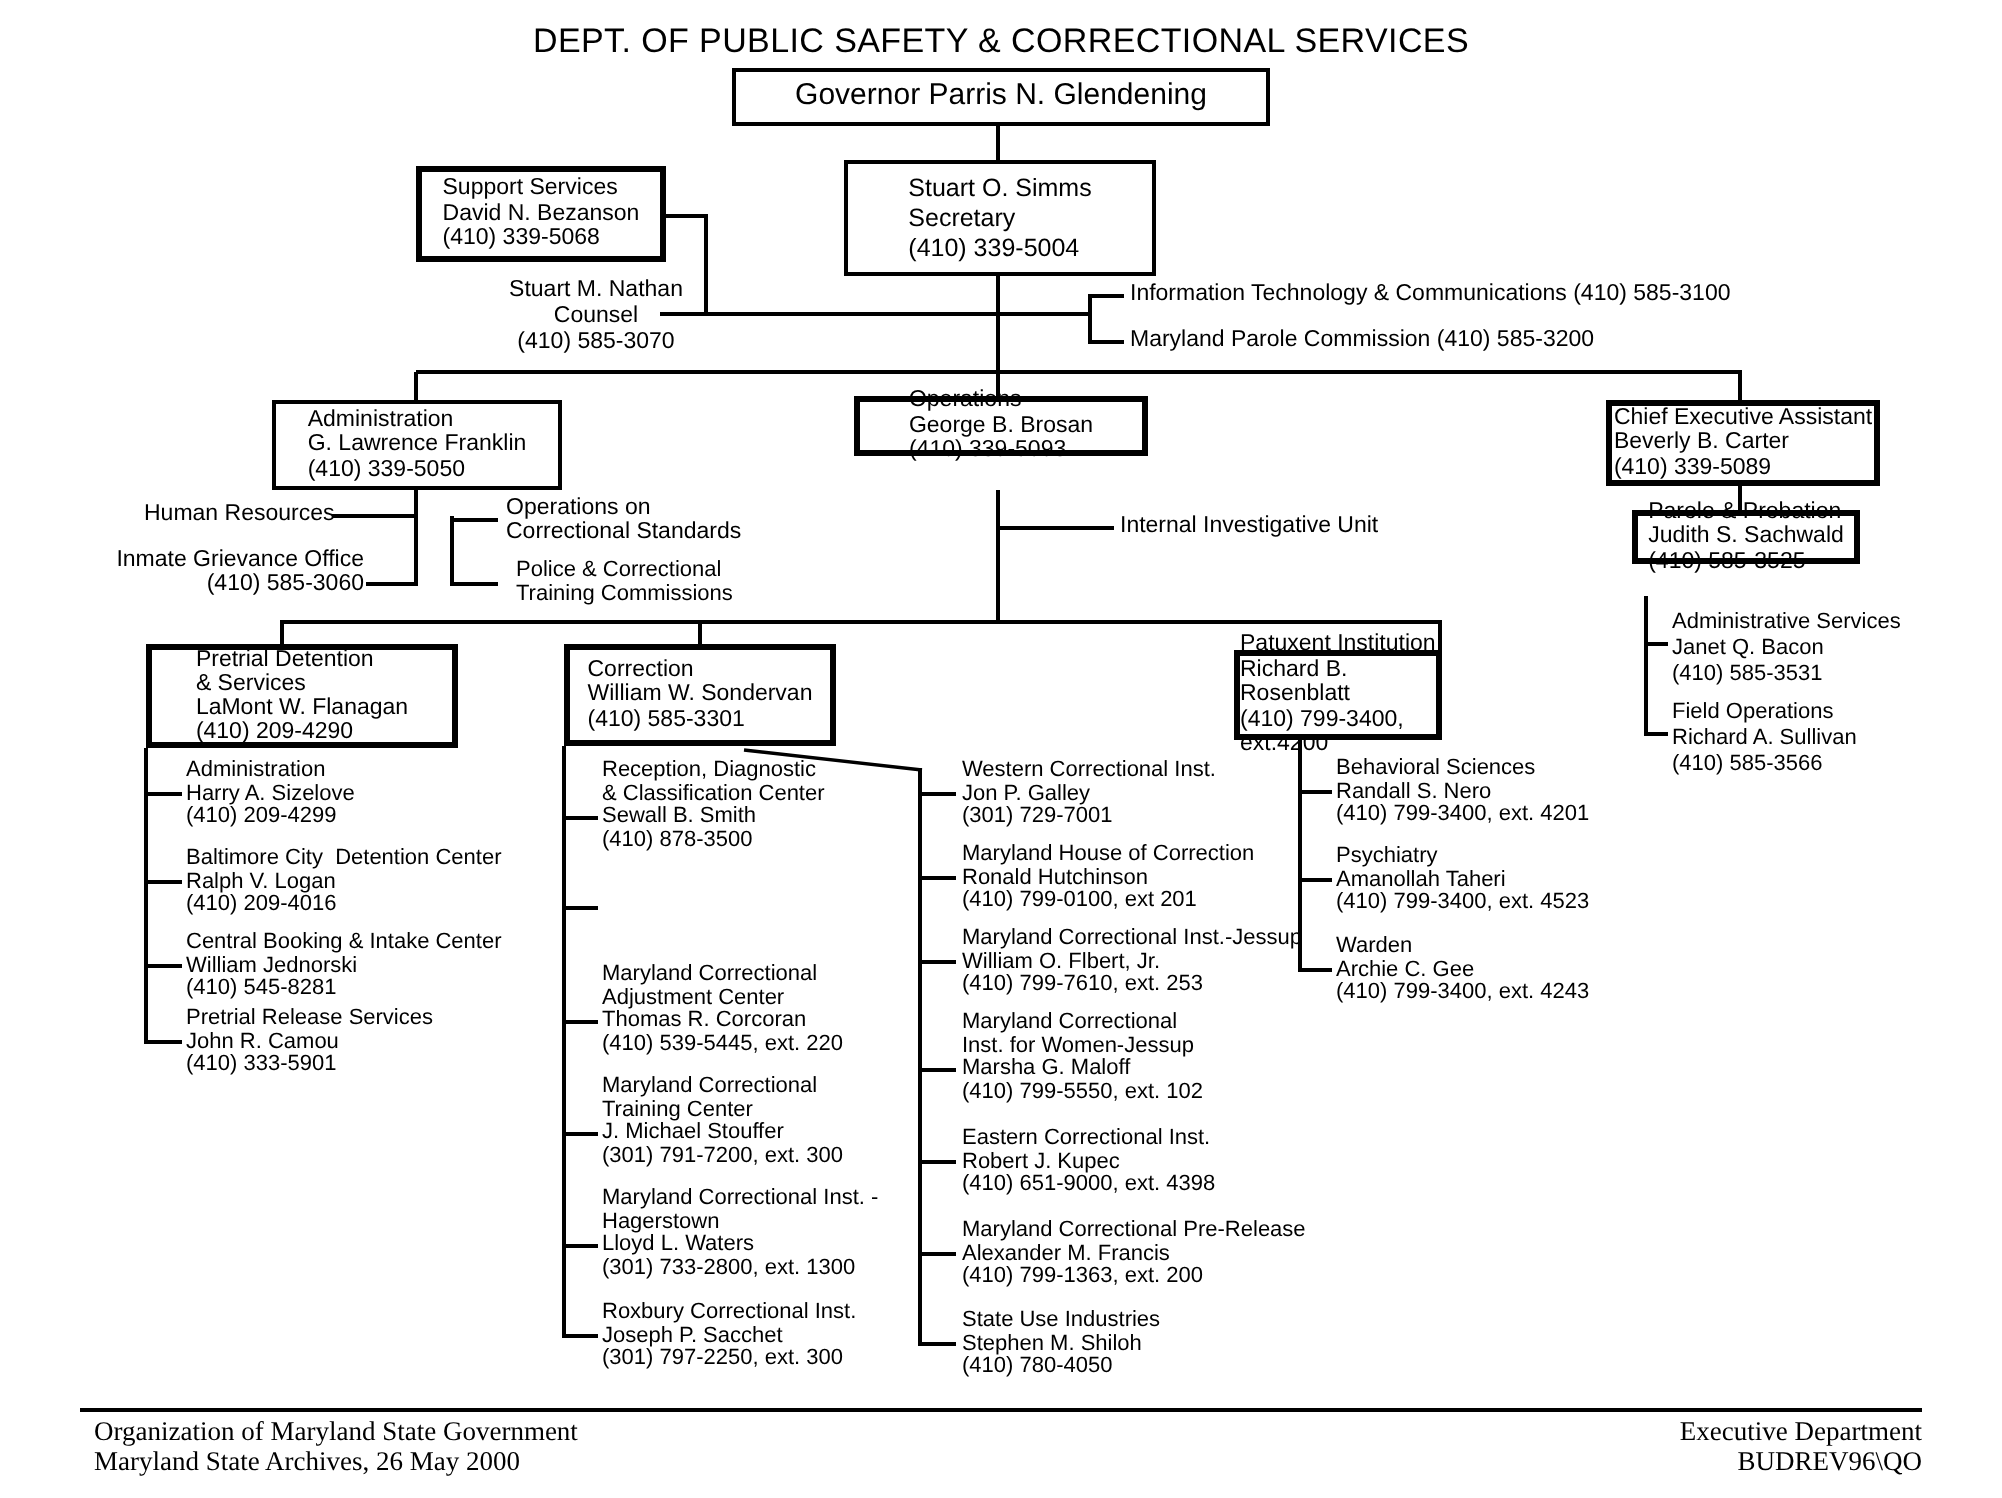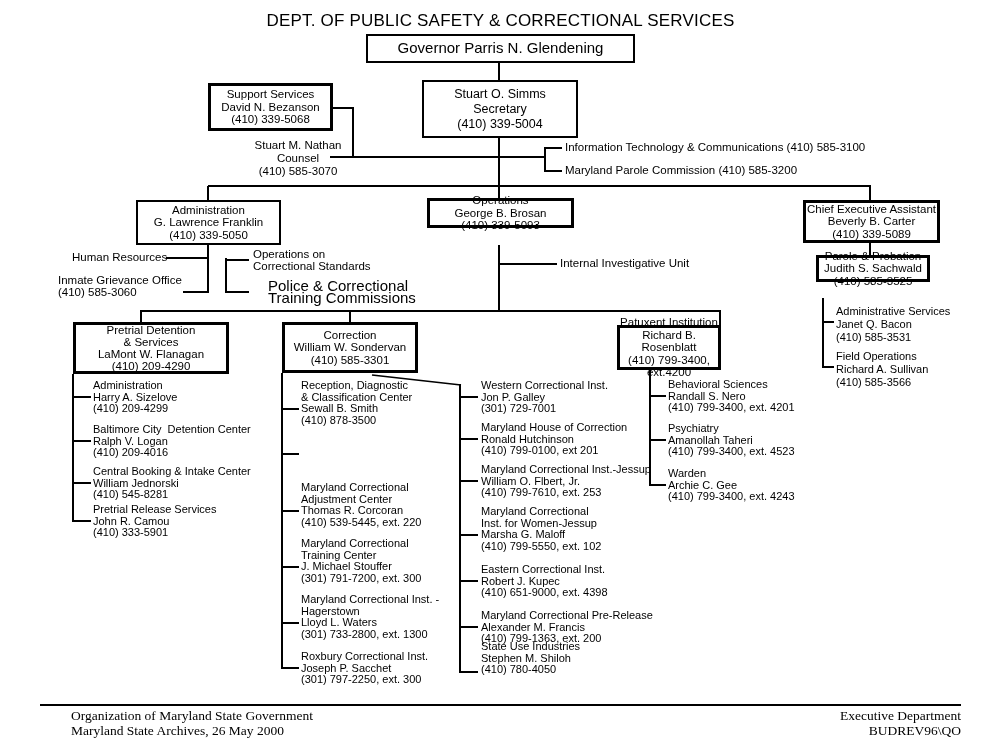--- a/index.html
+++ b/index.html
@@ -1,25 +1,25 @@
 <!DOCTYPE html>
 <html><head>
 <meta charset="utf-8">
 <style>
   html,body{margin:0;padding:0;background:#fff;}
   #chart{position:relative;width:1001px;height:749px;background:#fff;overflow:hidden;
          font-family:"Liberation Sans",sans-serif;color:#000;}
   .title{position:absolute;left:0;right:0;top:11px;text-align:center;font-size:17px;letter-spacing:.2px;}
   .box{position:absolute;box-sizing:border-box;border:2px solid #000;background:#fff;
-       display:flex;align-items:center;justify-content:center;text-align:center;
+       display:flex;align-items:center;justify-content:center;text-align:left;
        font-size:11.5px;line-height:12.5px;white-space:pre-wrap;}
   .box.bold{border-width:3px;}
   .txt{position:absolute;font-size:11px;line-height:11.5px;white-space:pre-wrap;}
   .l{position:absolute;background:#000;}
-  .serif{font-family:"Liberation Serif",serif;font-size:13.5px;line-height:15px;white-space:pre-wrap;margin-left:24px;}
+  .serif{font-family:"Liberation Serif",serif;font-size:13.5px;line-height:15px;white-space:pre-wrap;}
 </style>
 </head>
 <body>
 
 <div id="chart">
 
   <div class="title">DEPT. OF PUBLIC SAFETY &amp; CORRECTIONAL SERVICES</div>
 
   <div class="box" style="left:366px;top:34px;width:269px;height:29px;font-size:15px">Governor Parris N. Glendening</div>
   <div class="box" style="left:422px;top:80px;width:156px;height:58px;font-size:12.5px;line-height:15px">Stuart O. Simms
@@ -52,25 +52,25 @@
 (410) 799-3400, ext.4200</div>
 
   <div class="txt" style="left:252px;top:139px;width:92px;text-align:center;font-size:11.5px;line-height:13px">Stuart M. Nathan
 Counsel
 (410) 585-3070</div>
   <div class="txt" style="left:565px;top:142px;font-size:11.5px">Information Technology &amp; Communications (410) 585-3100</div>
   <div class="txt" style="left:565px;top:165px;font-size:11.5px">Maryland Parole Commission (410) 585-3200</div>
   <div class="txt" style="left:560px;top:258px;font-size:11.5px">Internal Investigative Unit</div>
 
   <div class="txt" style="left:72px;top:252px;font-size:11.5px">Human Resources</div>
-  <div class="txt" style="left:58px;top:274px;width:124px;text-align:left;line-height:12px;font-size:11.5px">Inmate Grievance Office
+  <div class="txt" style="left:58px;top:274px;width:124px;text-align:right;line-height:12px;font-size:11.5px">Inmate Grievance Office
 (410) 585-3060</div>
   <div class="txt" style="left:253px;top:249px;font-size:11.5px;line-height:11.8px">Operations on
 Correctional Standards</div>
-  <div class="txt" style="left:268px;top:280px;font-size:15px;line-height:11.8px">Police &amp; Correctional
+  <div class="txt" style="left:258px;top:280px;font-size:11px;line-height:11.8px">Police &amp; Correctional
 Training Commissions</div>
 
   <div class="txt" style="left:836px;top:305px;line-height:13px">Administrative Services
 Janet Q. Bacon
 (410) 585-3531</div>
   <div class="txt" style="left:836px;top:350px;line-height:13px">Field Operations
 Richard A. Sullivan
 (410) 585-3566</div>
 
   <div class="txt" style="left:93px;top:380px">Administration
@@ -118,21 +118,21 @@
   <div class="txt" style="left:481px;top:506px">Maryland Correctional
 Inst. for Women-Jessup
 Marsha G. Maloff
 (410) 799-5550, ext. 102</div>
   <div class="txt" style="left:481px;top:564px">Eastern Correctional Inst.
 Robert J. Kupec
 (410) 651-9000, ext. 4398</div>
   <div class="txt" style="left:481px;top:610px">Maryland Correctional Pre-Release
 Alexander M. Francis
 (410) 799-1363, ext. 200</div>
-  <div class="txt" style="left:481px;top:641px">State Use Industries
+  <div class="txt" style="left:481px;top:655px">State Use Industries
 Stephen M. Shiloh
 (410) 780-4050</div>
 
   <div class="txt" style="left:668px;top:379px">Behavioral Sciences
 Randall S. Nero
 (410) 799-3400, ext. 4201</div>
   <div class="txt" style="left:668px;top:423px">Psychiatry
 Amanollah Taheri
 (410) 799-3400, ext. 4523</div>
   <div class="txt" style="left:668px;top:468px">Warden

